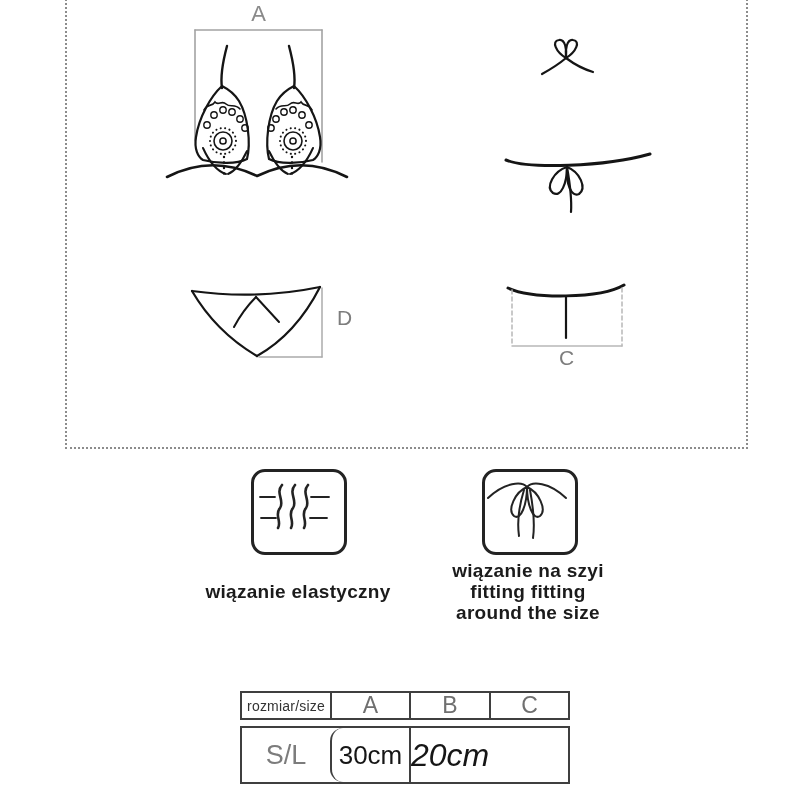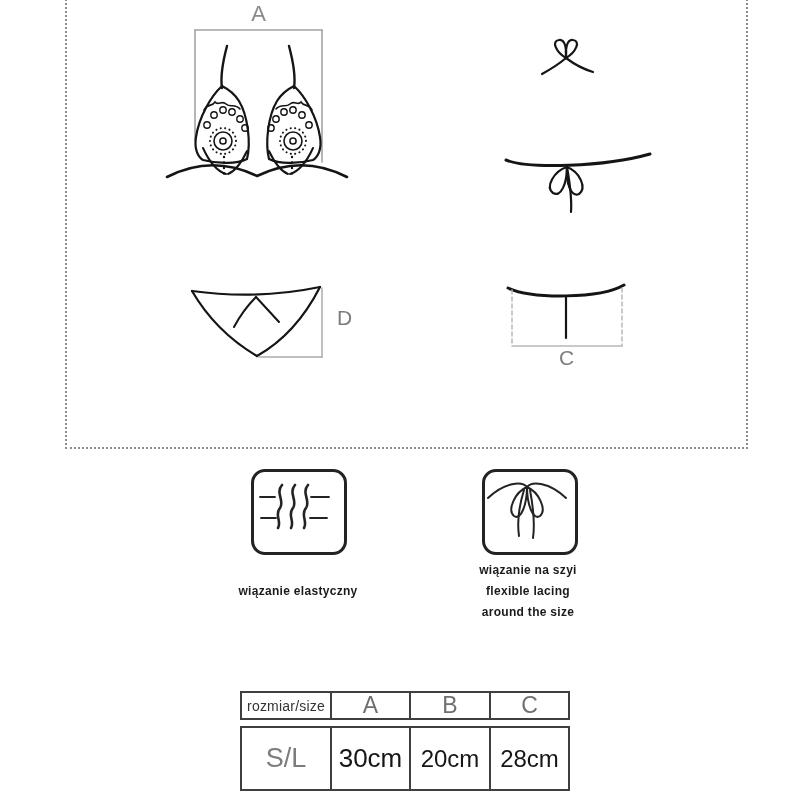--- a/index.html
+++ b/index.html
@@ -22,42 +22,42 @@
   #label-d{left:330px;top:307px;width:30px;font-size:21px;color:#7d7d7d;}
   #label-c{left:547px;top:347px;width:40px;font-size:21px;color:#7d7d7d;}
   .icon-card{
     position:absolute;width:90px;height:80px;border:3px solid #232323;
     border-radius:14px;background:#fff;
   }
   #card-elastic{left:251px;top:469px;}
   #card-lacing{left:482px;top:469px;}
   .caption{
     position:absolute;width:260px;text-align:center;
-    font-size:12px;font-weight:700;line-height:21px;color:#1b1b1b;
+    font-size:19px;font-weight:700;line-height:21px;color:#1b1b1b;
     letter-spacing:0.3px;
   }
   #caption-elastic{left:168px;top:581px;}
   #caption-lacing{left:398px;top:560px;}
   .tbl-row{
     position:absolute;left:240px;width:330px;display:flex;
     border:2px solid #3f3f3f;box-sizing:border-box;background:#fff;
   }
   #tbl-header{top:691px;height:29px;}
-  #tbl-body{top:726px;height:65px;align-items:flex-end;}
+  #tbl-body{top:726px;height:58px;align-items:flex-end;}
   .tbl-cell{
     display:flex;align-items:center;justify-content:center;
     box-sizing:border-box;height:100%;
   }
   .tbl-cell + .tbl-cell{border-left:2px solid #3f3f3f;}
   .cw0{width:88px;} .cw1{width:79px;} .cw2{width:80px;} .cw3{width:79px;flex:1;}
   .hdr-size{font-size:14px;color:#333333;letter-spacing:0.2px;}
   .hdr-letter{font-size:23px;color:#6f6f6f;}
   .body-size{font-size:27px;color:#7c7c7c;}
-  .val-a{font-size:26px;color:#161616;}
-  .val-b,.val-c{font-size:24px;color:#161616;}
+  .val-a{font-size:26px;color:#161616;border-radius:13px;}
+  .val-b,.val-c{font-size:32px;color:#161616;font-style:italic;}
 </style>
 </head>
 <body>
 
 <div class="dotted-box"></div>
 
 <svg id="diagram-svg" width="800" height="460" viewBox="0 0 800 460">
 
   <g fill="none" stroke="#151515" stroke-width="2.2" stroke-linecap="round">
 
@@ -182,28 +182,27 @@
       <path d="M45,18 C48,34 50,52 48,66"></path>
     </g>
   </svg>
 </div>
 
 <div id="caption-elastic" class="caption">
   <div>wiązanie elastyczny</div>
 </div>
 <div id="caption-lacing" class="caption">
   <div>wiązanie na szyi</div>
-  <div>flexible lacing</div>
+  <div>fitting fitting</div>
   <div>around the size</div>
 </div>
 
 <div id="tbl-header" class="tbl-row">
   <div class="tbl-cell cw0 hdr-size">rozmiar/size</div>
   <div class="tbl-cell cw1 hdr-letter">A</div>
   <div class="tbl-cell cw2 hdr-letter">B</div>
   <div class="tbl-cell cw3 hdr-letter">C</div>
 </div>
 <div id="tbl-body" class="tbl-row">
   <div class="tbl-cell cw0 body-size">S/L</div>
   <div class="tbl-cell cw1 val-a">30cm</div>
   <div class="tbl-cell cw2 val-b">20cm</div>
-  <div class="tbl-cell cw3 val-c">28cm</div>
 </div>
 
 </body></html>

